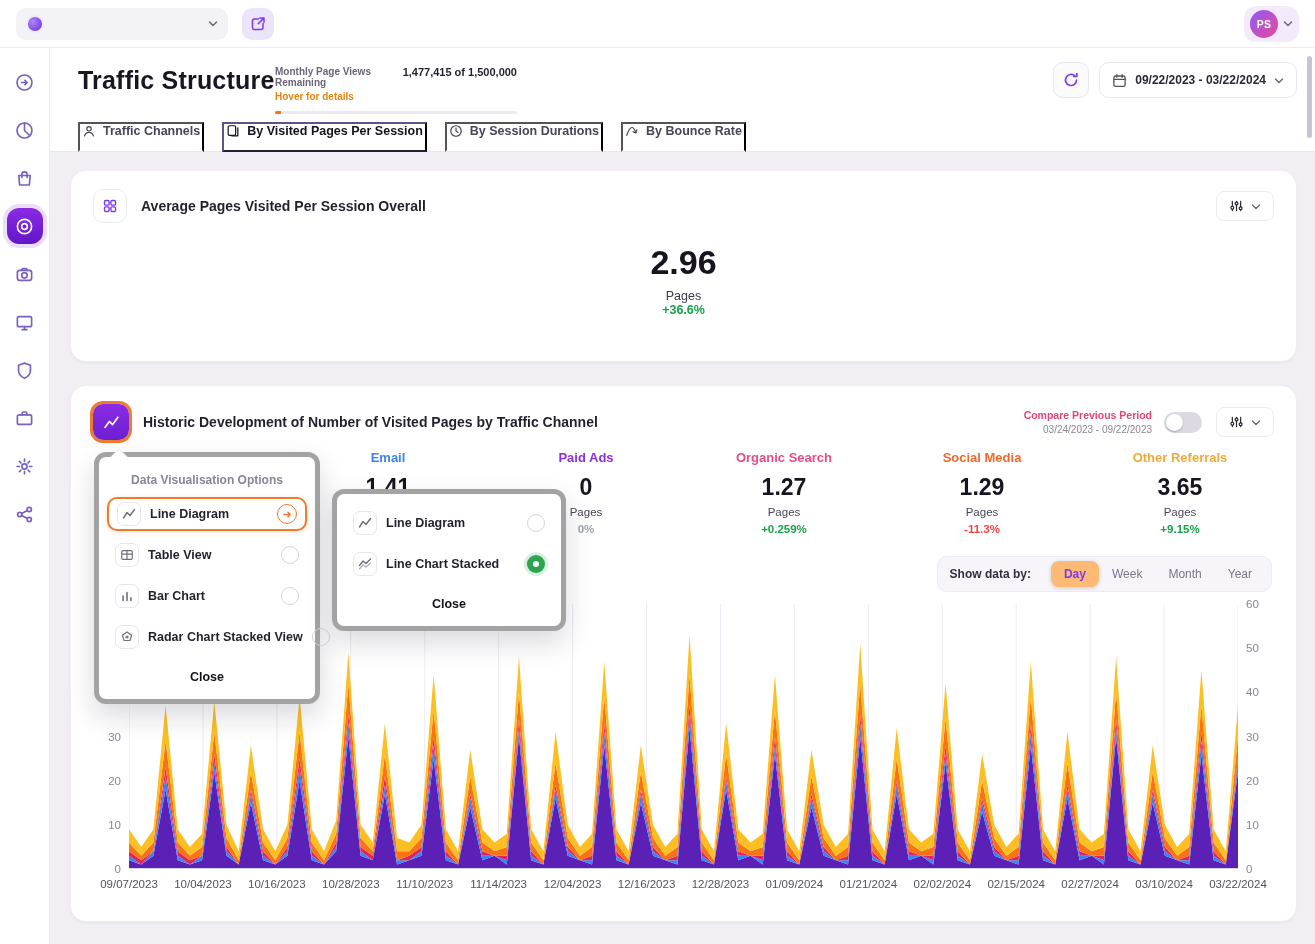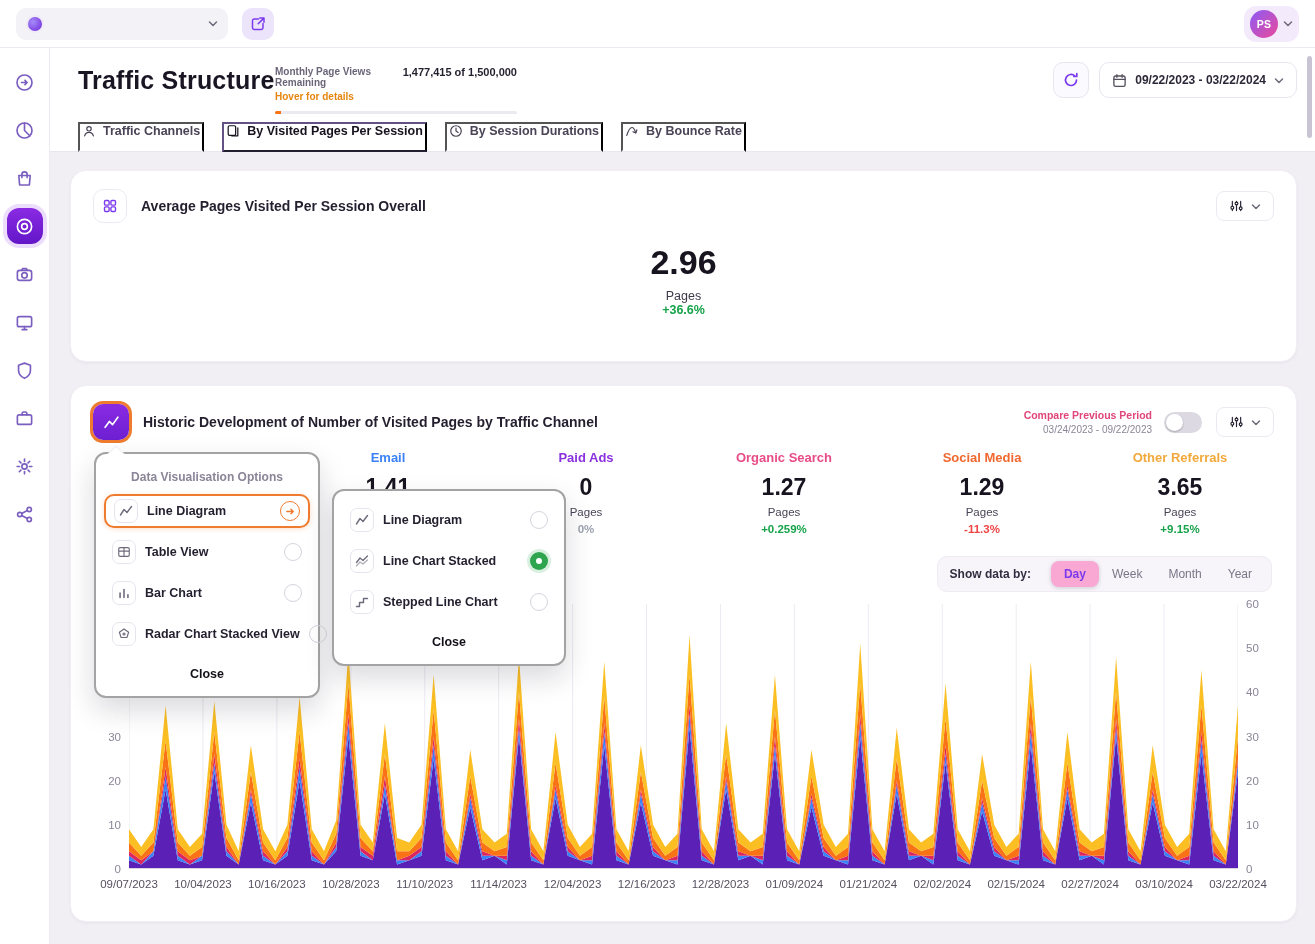--- a/index.html
+++ b/index.html
@@ -66,35 +66,35 @@
   .stat{width:198px;text-align:center}
   .stat-name{font-size:13px;font-weight:700}
   .stat-value{font-size:23px;font-weight:700;color:#17131f;margin-top:9px}
   .stat-unit{font-size:11.5px;color:#4a4456;margin-top:5px}
   .stat-change{font-size:11.5px;font-weight:700;margin-top:5px;min-height:12px}
 
   
   .segwrap{position:absolute;right:24px;top:170px;display:flex;align-items:center;background:#f7f5fa;border:1px solid #eeebf3;border-radius:10px;padding:4px 6px 4px 12px}
   .seg-label{font-size:12px;font-weight:700;color:#332d40;margin-right:20px}
   .seg{border:none;background:transparent;font-family:inherit;font-size:12px;color:#7b7587;padding:6px 13px;border-radius:8px;cursor:pointer}
-  .seg.active{background:#f9a8d4;color:#7c3aed;font-weight:700;box-shadow:0 1px 4px rgba(20,10,40,.18)}
+  .seg.active{background:#fdba74;color:#7c3aed;font-weight:700;box-shadow:0 1px 4px rgba(20,10,40,.18)}
 
   
   .chart-wrap{position:absolute;left:24px;right:24px;top:218px;display:grid;grid-template-columns:34px 1fr 34px;grid-template-rows:265px 26px}
   .yaxis{position:relative;font-size:11.5px;color:#8a8597}
   .yaxis span{position:absolute;transform:translateY(-50%)}
   .yaxis.left span{right:8px}
   .yaxis.right span{left:8px}
   .plot{position:relative}
   #chart-svg{width:100%;height:265px}
   .xaxis{position:relative;grid-column:2}
   .xaxis span{position:absolute;top:9px;transform:translateX(-50%);font-size:11.5px;color:#55505e;white-space:nowrap}
 
   
-  .dd-panel{position:absolute;background:#fff;border:2px solid #a3a3a3;border-radius:12px;box-shadow:0 12px 28px rgba(24,16,45,.16);padding:8px;z-index:40}
+  .dd-panel{position:absolute;background:#fff;border:5px solid #a3a3a3;border-radius:12px;box-shadow:0 12px 28px rgba(24,16,45,.16);padding:8px;z-index:40}
   #dd1{left:94px;top:452px;width:226px}
   #dd2{left:332px;top:489px;width:234px}
   .dd-caret{position:absolute;top:-6px;left:14px;width:12px;height:12px;background:#fff;transform:rotate(45deg);border-left:1px solid #efedf3;border-top:1px solid #efedf3}
   .dd-title{font-size:12px;font-weight:600;color:#8a8597;text-align:center;padding:8px 0 10px}
   .dd-item{display:flex;align-items:center;gap:9px;height:34px;padding:0 8px;border-radius:10px;margin-bottom:7px;cursor:pointer;background:#fff}
   .dd-item.highlight{border:2px solid #ee7b2e;box-shadow:0 1px 5px rgba(238,123,46,.25)}
   .dd-ic{width:24px;height:24px;border:1px solid #e7e4ed;border-radius:7px;display:flex;align-items:center;justify-content:center;color:#6f6a7b;flex:0 0 auto}
   .dd-label{font-size:12.5px;font-weight:600;color:#241f2e;white-space:nowrap}
   .radio{width:18px;height:18px;border:1.5px solid #d6d3dd;border-radius:50%;margin-left:auto;flex:0 0 auto}
   .radio.checked{border:none;background:#2ea44f;box-shadow:0 0 0 3px rgba(46,164,79,.18);position:relative}
@@ -540,23 +540,14 @@
   <div class="dd-item">
     <span class="dd-ic">
         <svg width="14" height="14" viewBox="0 0 14 14" fill="none" stroke="currentColor" stroke-width="1.3" stroke-linecap="round" stroke-linejoin="round">
           <path d="M1.5 8.5 5 4l3 2.5L12.5 2"></path>
           <path d="M1.5 12 5 8l3 2 4.5-4" opacity=".55"></path>
         </svg>
       </span>
     <span class="dd-label">Line Chart Stacked</span>
     <span class="radio checked"></span>
   </div>
-  <div class="dd-item">
-    <span class="dd-ic">
-        <svg width="14" height="14" viewBox="0 0 14 14" fill="none" stroke="currentColor" stroke-width="1.4" stroke-linecap="round" stroke-linejoin="round">
-          <path d="M1.5 11.5h3v-4h4v-4h4"></path>
-        </svg>
-      </span>
-    <span class="dd-label">Stepped Line Chart</span>
-    <span class="radio"></span>
-  </div>
   <button class="dd-close">Close</button>
 </div>
 
 </body></html>

